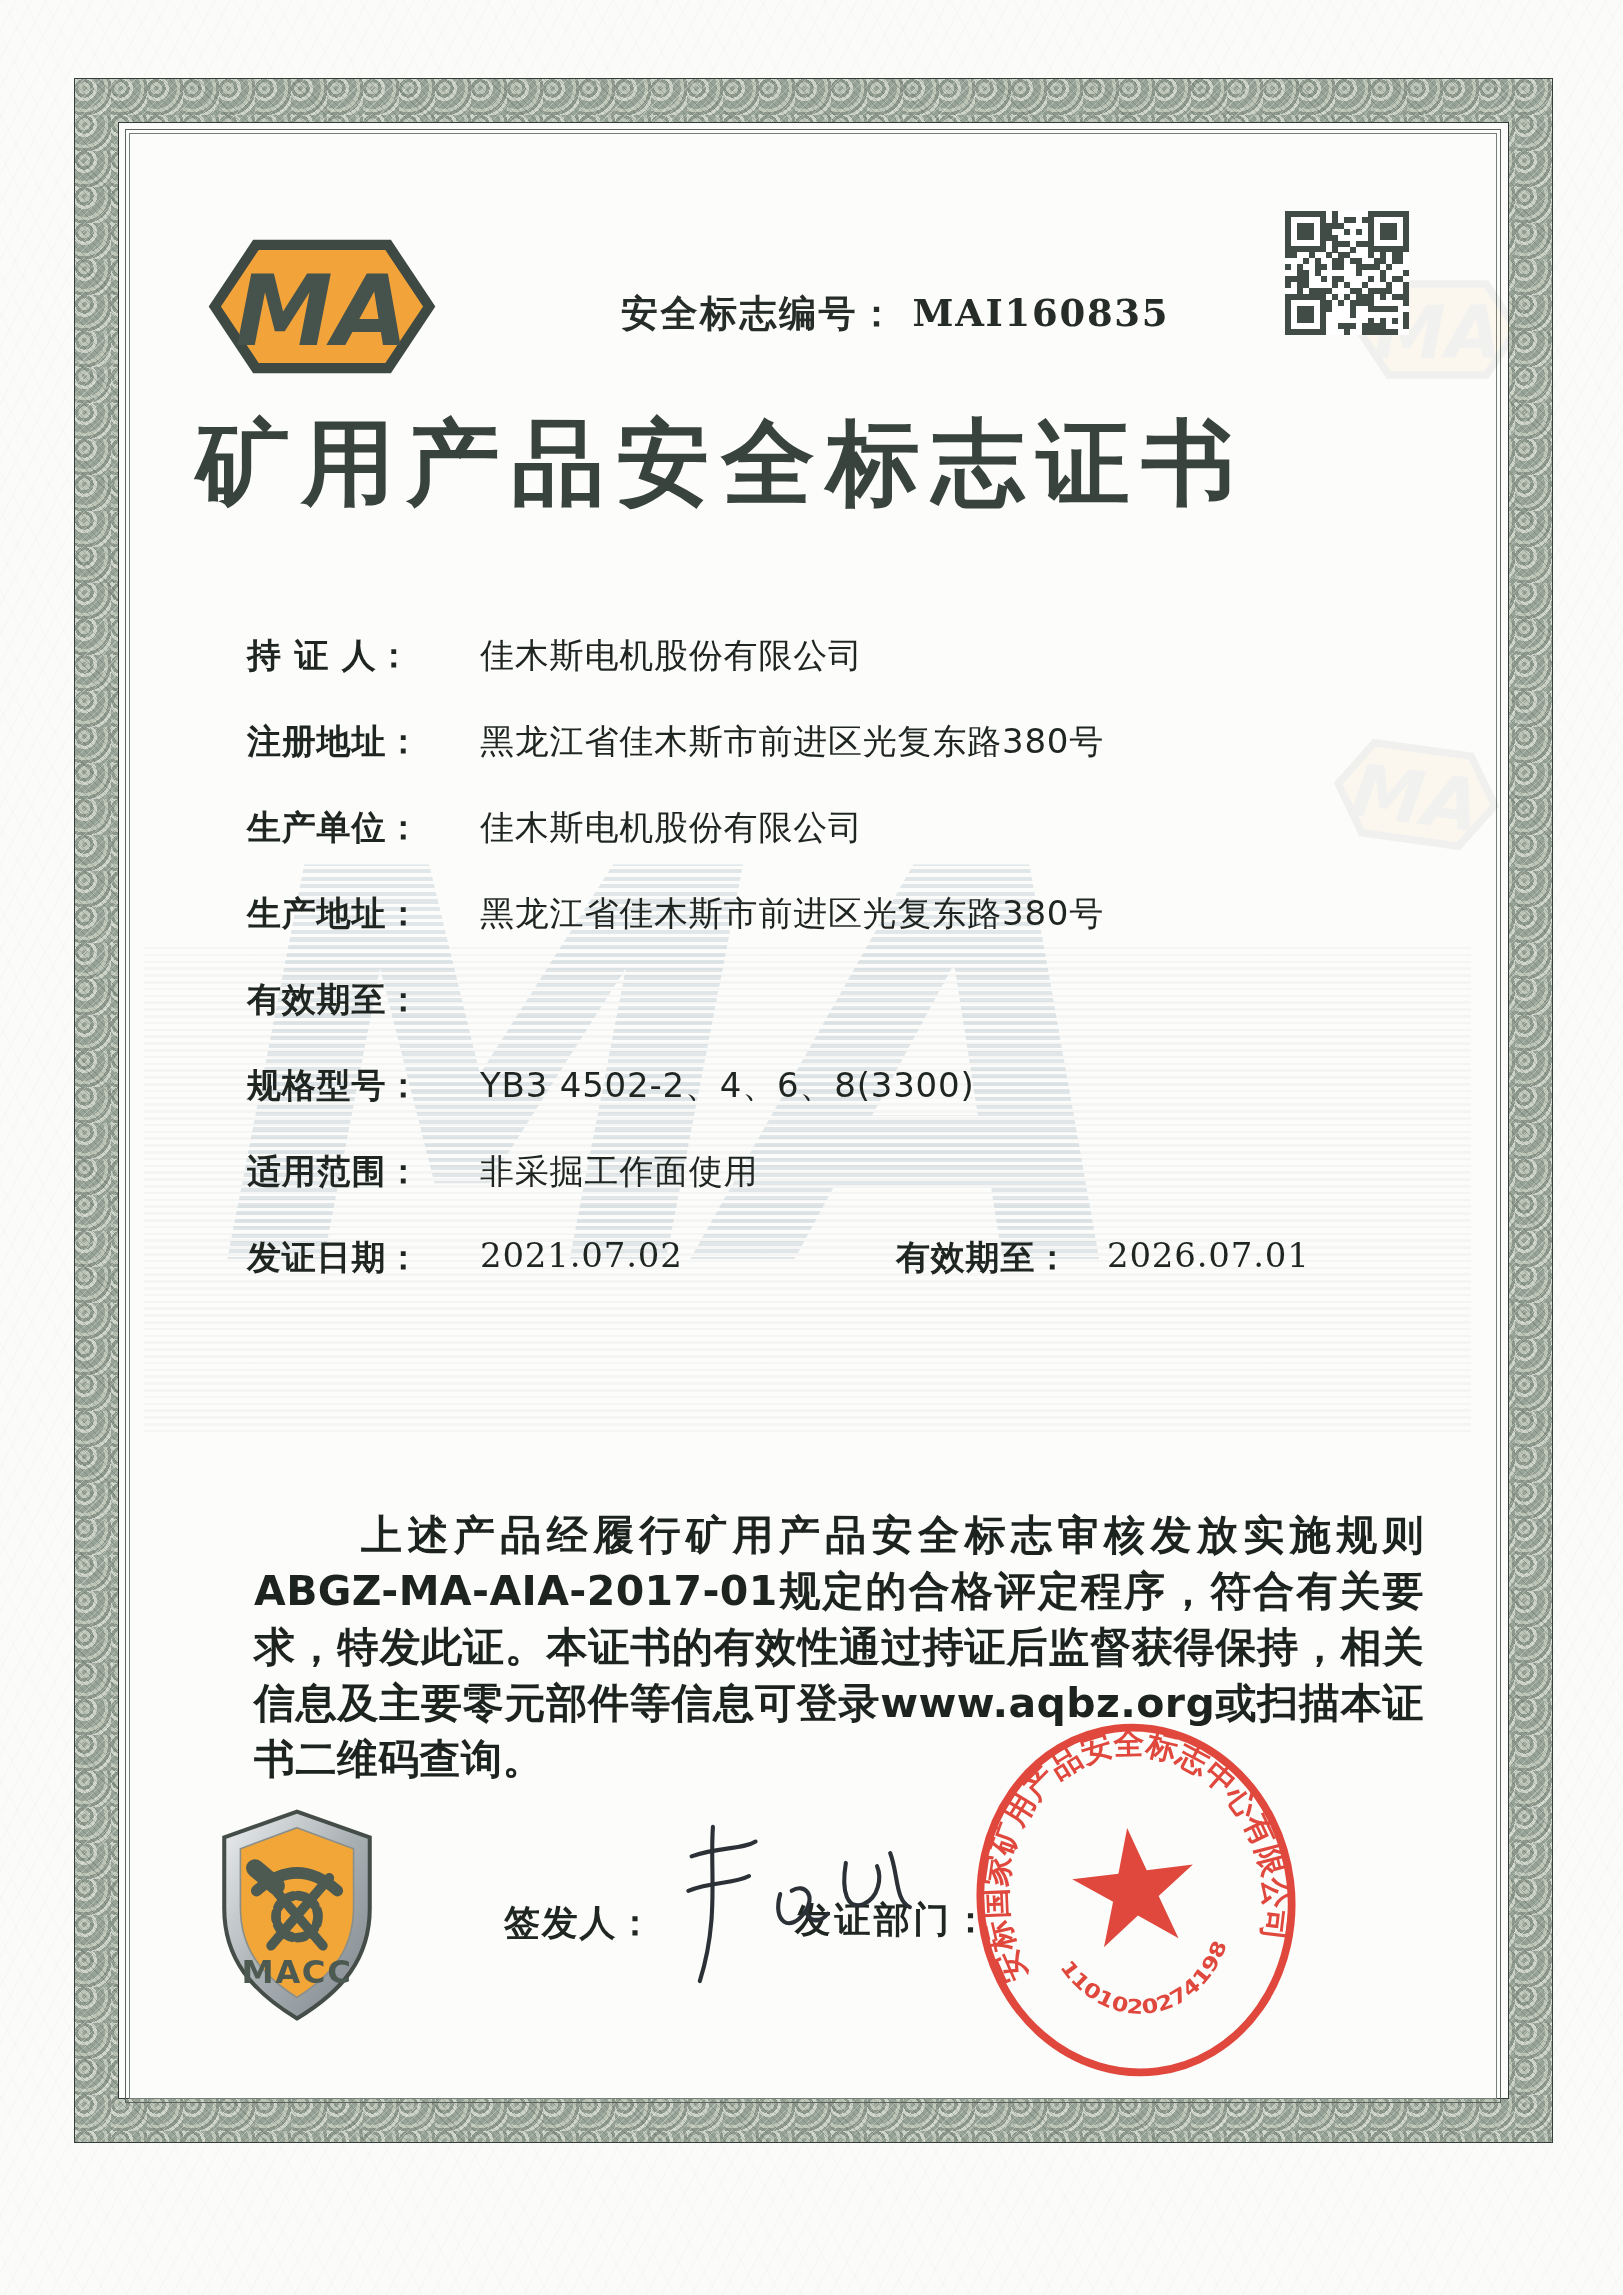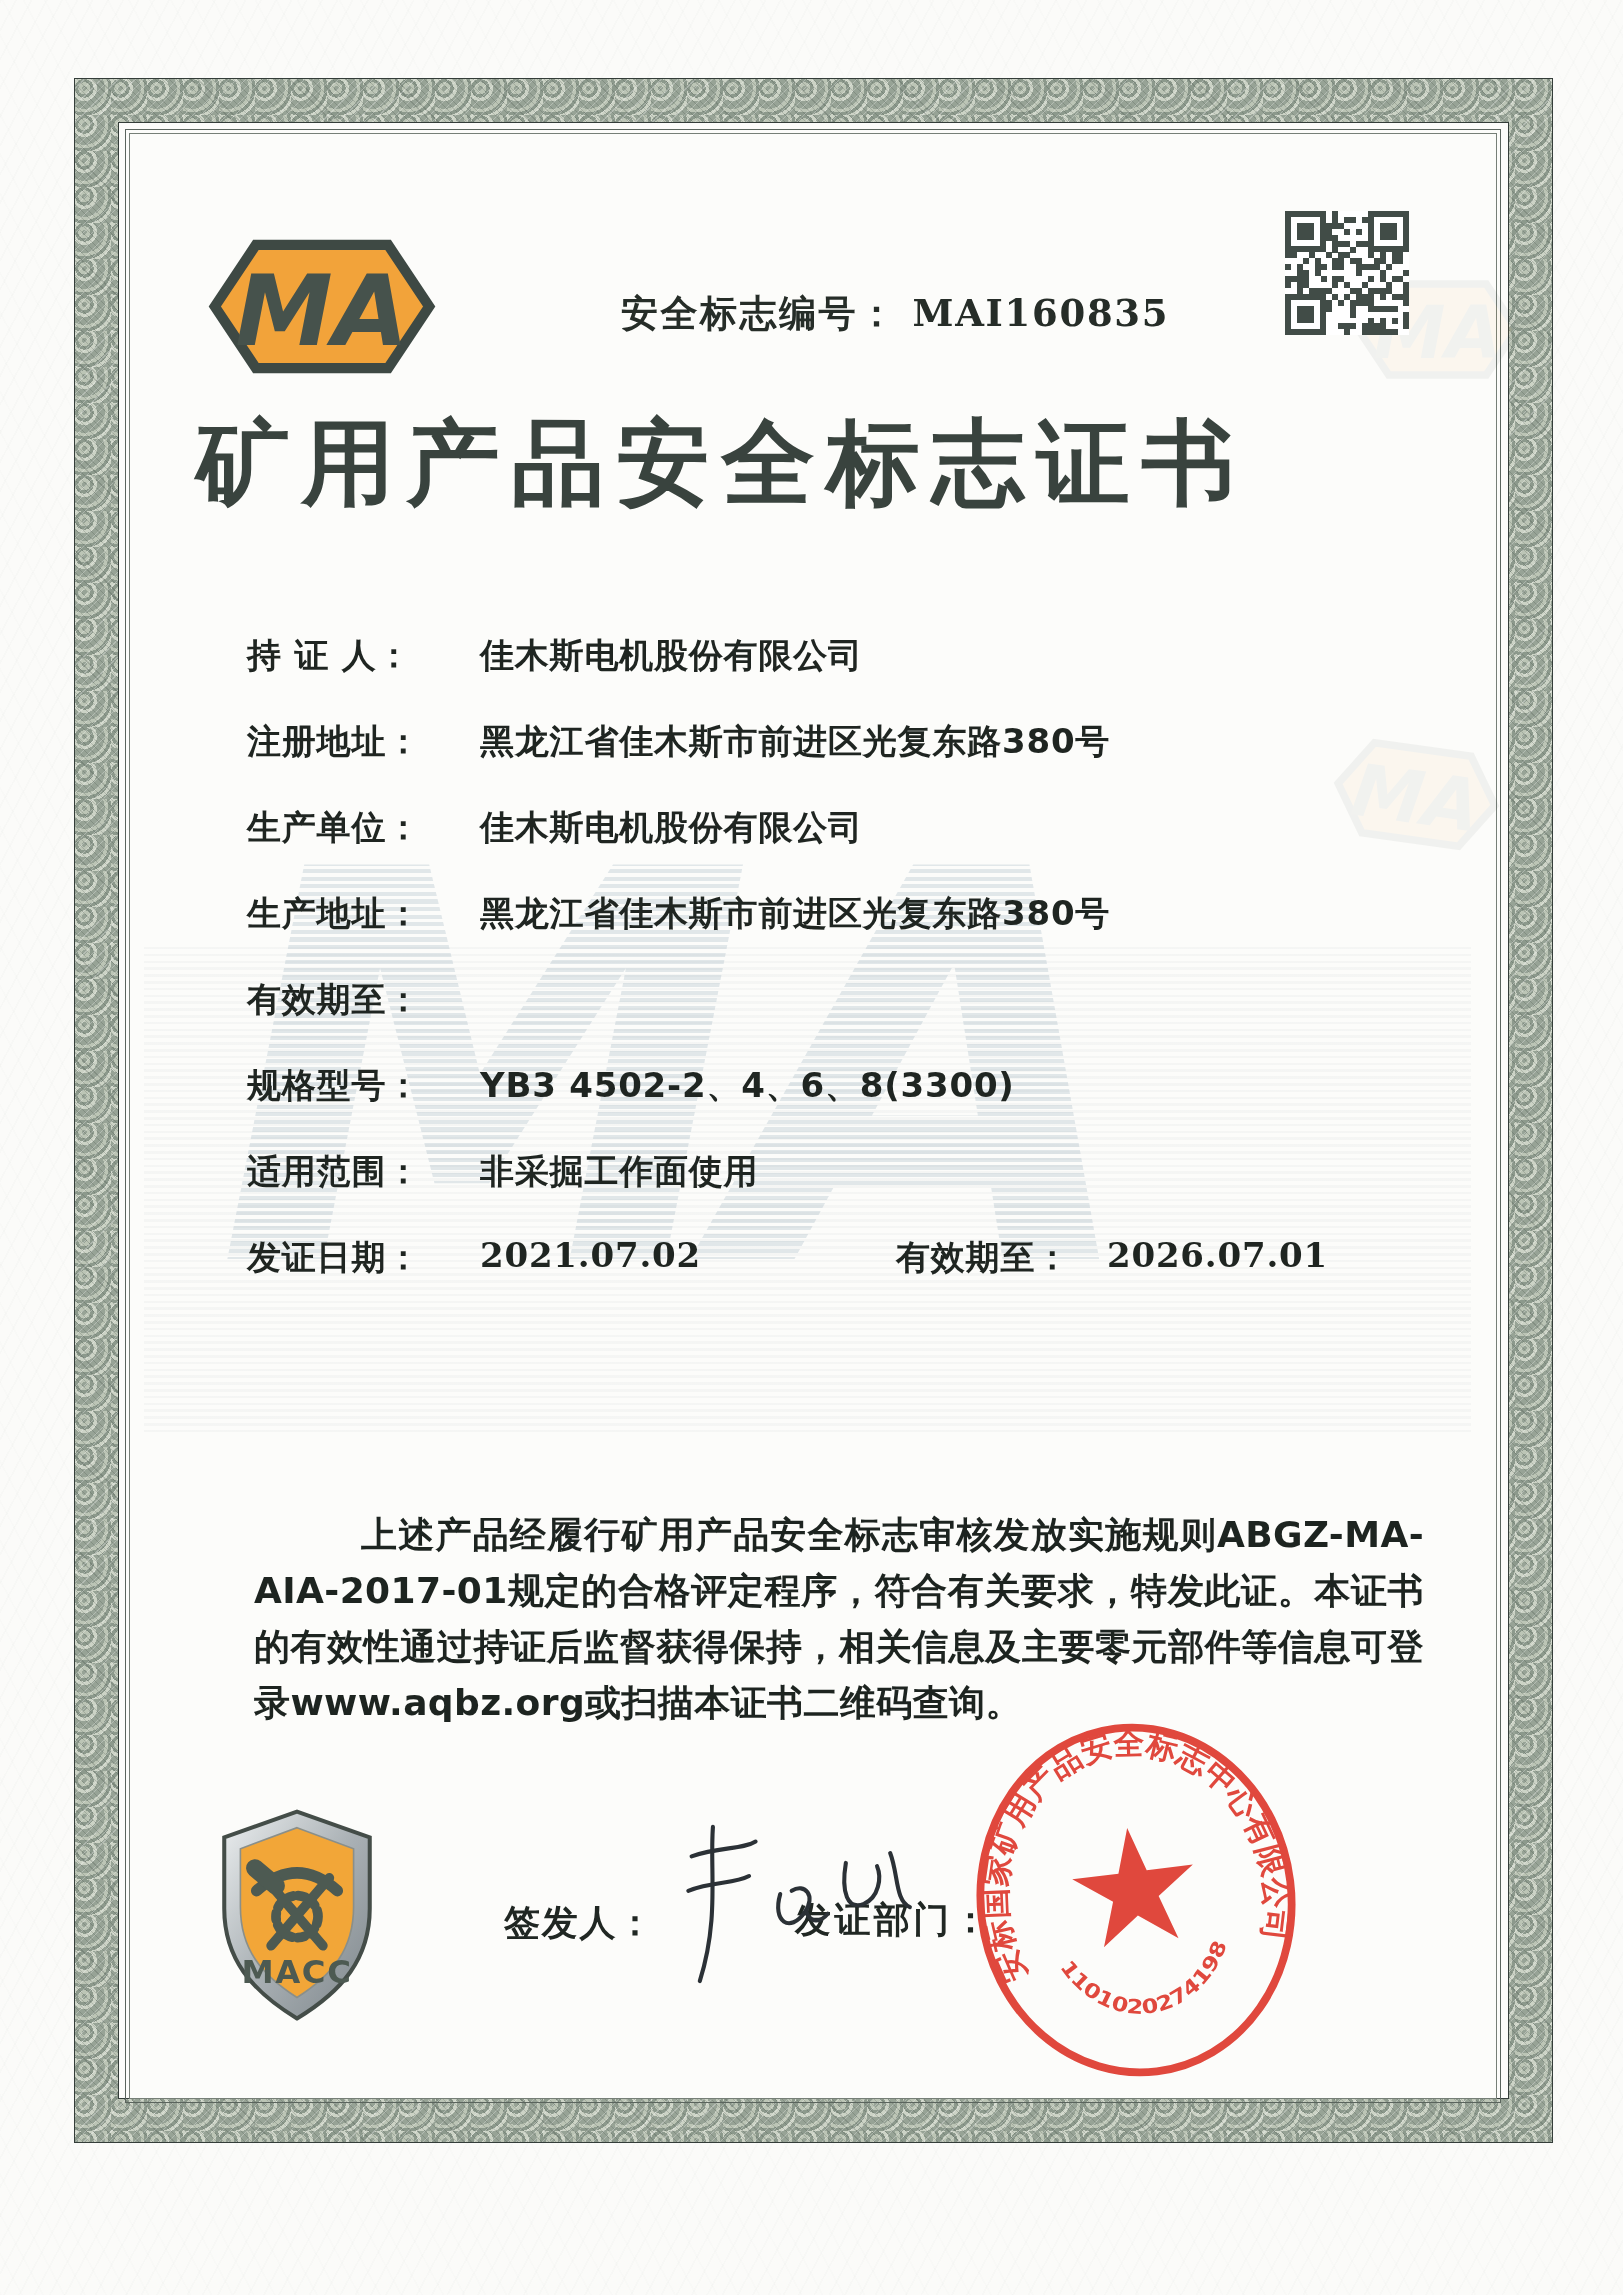--- a/index.html
+++ b/index.html
@@ -57,30 +57,30 @@
 
   .title{position:absolute;left:0;top:401px;width:1443px;text-align:center;z-index:6;
     font-family:"DejaVu Serif","Liberation Serif",serif;
     font-size:93px;font-weight:900;letter-spacing:12px;color:#39433e;white-space:nowrap;}
 
   
   .fields{position:absolute;left:247px;top:597px;width:1243px;z-index:6;}
   .field-row{display:flex;align-items:flex-start;min-height:41px;margin-bottom:40px;
     font-size:34px;font-weight:700;letter-spacing:0.8px;color:#1f2521;margin-top:36px;}
   .flabel{display:inline-block;min-width:233px;white-space:nowrap;}
-  .fval{font-weight:700;}
+  .fval{font-weight:400;}
   .field-row.wide .flabel{min-width:0;margin-right:32px;letter-spacing:0;}
   .field-row.wide{margin-bottom:34px;}
   .field-row.wide .fval{font-size:31px;line-height:1.42;letter-spacing:0;}
   .date-val{display:inline-block;min-width:416px;font-family:"DejaVu Serif","Liberation Serif",serif;}
   .flabel.second{min-width:0;margin-right:37px;}
   .serifnum{font-family:"DejaVu Serif","Liberation Serif",serif;}
 
   .statement{position:absolute;left:254px;top:1507px;width:1170px;z-index:6;
-    font-size:36px;line-height:56px;font-weight:600;letter-spacing:0.4px;
+    font-size:41px;line-height:56px;font-weight:600;letter-spacing:0.4px;
     text-indent:107px;text-align:justify;color:#1d2420;}
 
   
   .shield{position:absolute;left:200px;top:1806px;width:194px;height:218px;z-index:6;}
   .signer{position:absolute;left:504px;top:1899px;z-index:6;
     font-size:36px;font-weight:700;letter-spacing:1.7px;white-space:nowrap;}
   .signature{position:absolute;left:644px;top:1809px;width:279px;height:203px;z-index:7;}
   .dept{position:absolute;left:795px;top:1896px;z-index:6;
     font-size:36px;font-weight:700;letter-spacing:3.4px;white-space:nowrap;}
   .seal{position:absolute;left:972px;top:1718px;width:328px;height:364px;z-index:8;

